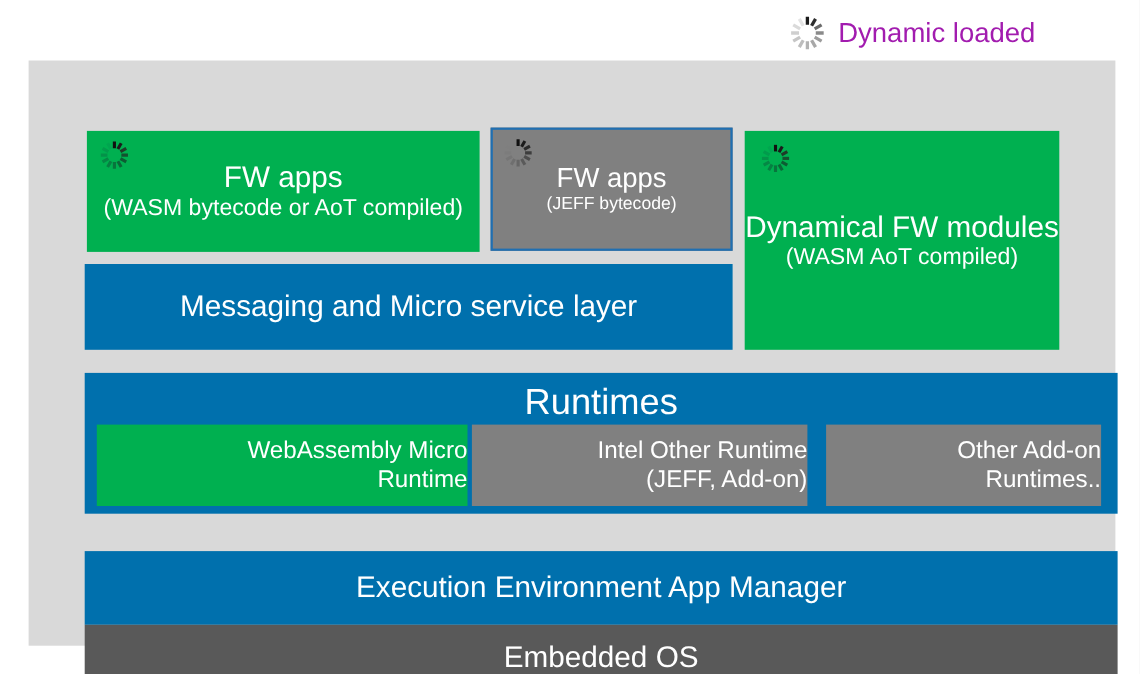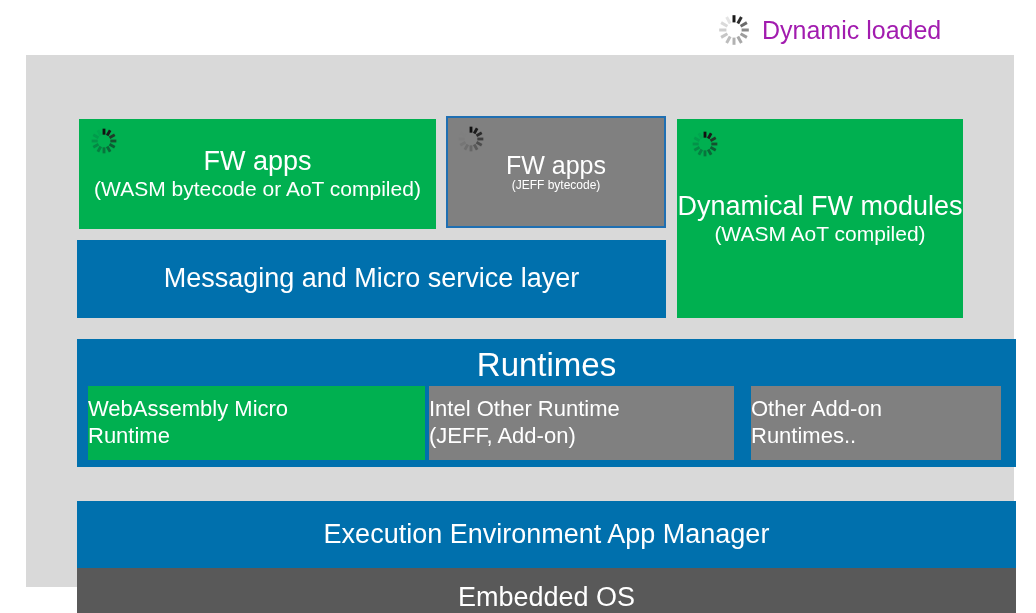--- a/index.html
+++ b/index.html
@@ -66,21 +66,21 @@
   }
   .green  { background: #00b050; }
   .blue   { background: #0070ad; }
   .gray   { background: #808080; }
   .dgray  { background: #595959; }
   .blue-border { border: 2px solid #1f6fb2; }
 
   .title-lg  { font-size: 27px; }
   .title-md  { font-size: 25px; }
   .sub       { font-size: 21px; }
-  .sub-sm    { font-size: 12px; }
+  .sub-sm    { font-size: 16px; }
 
   
   #fw-apps-wasm {
     left: 53px;  top: 64px;  width: 357px; height: 110px;
   }
   #fw-apps-jeff {
     left: 420px; top: 61px;  width: 220px; height: 112px;
   }
   #dynamic-fw-modules {
     left: 651px; top: 64px;  width: 286px; height: 199px;
@@ -98,21 +98,21 @@
     position: absolute;
     left: 0; top: 47px;
     width: 100%;
     height: 74px;
   }
   .rt-box {
     position: absolute;
     box-sizing: border-box;
     display: flex;
     flex-direction: column;
-    align-items: flex-start;
+    align-items: flex-end;
     justify-content: center;
     color: #fff;
     text-align: center;
     font-size: 22px;
     line-height: 1.22;
   }
   #rt-wamr   { left: 11px;  top: 0; width: 337px; height: 74px; background: #00b050; }
   #rt-intel  { left: 352px; top: 0; width: 305px; height: 74px; background: #808080; }
   #rt-other  { left: 674px; top: 0; width: 250px; height: 74px; background: #808080; }
 

